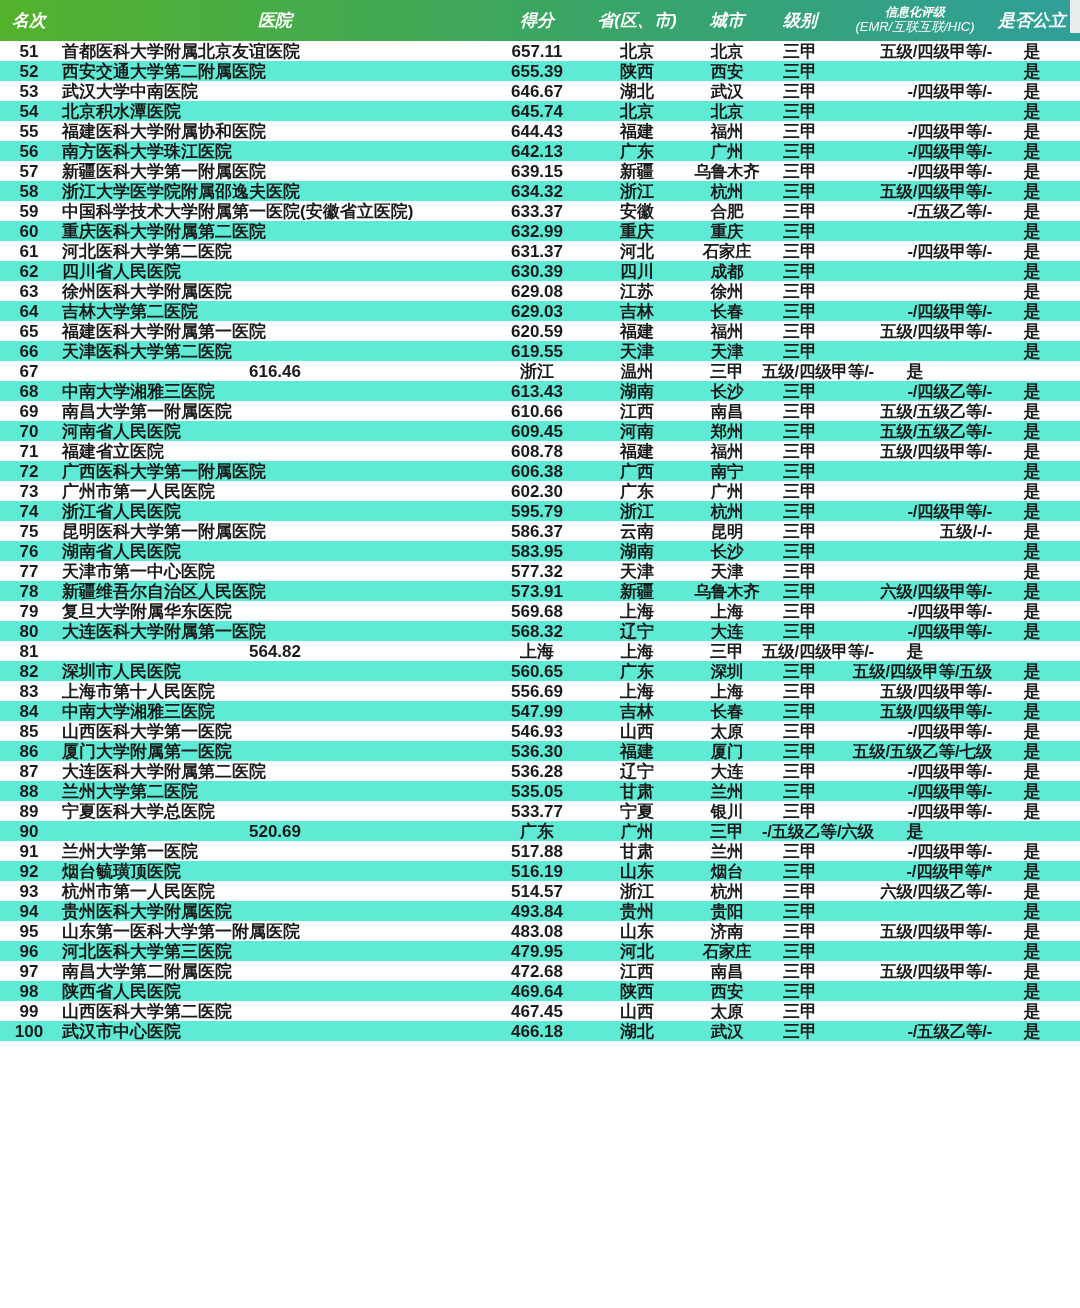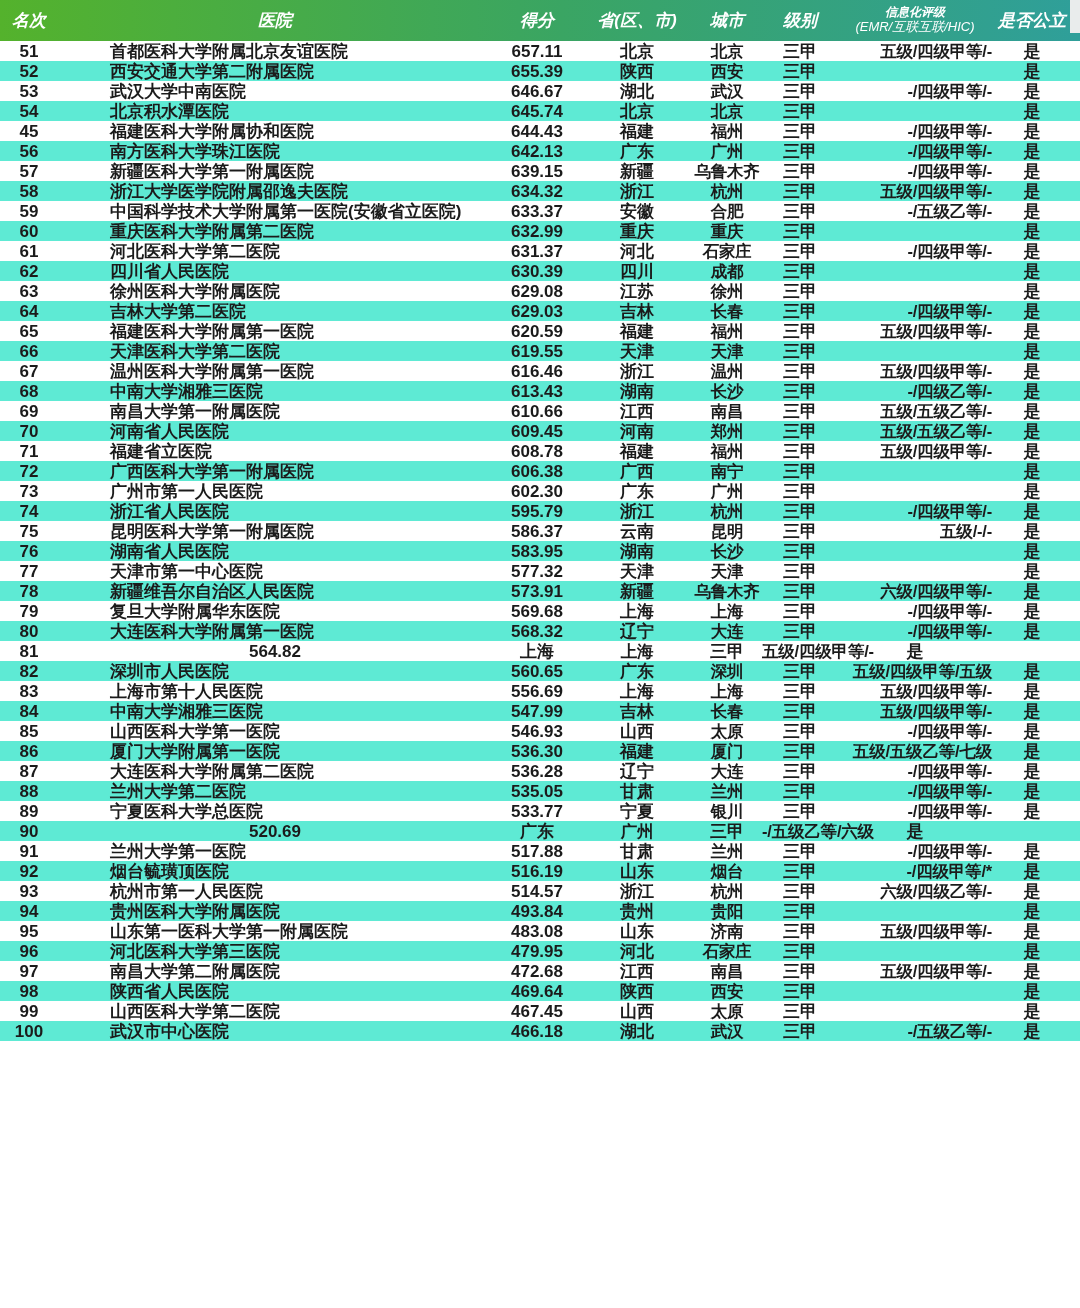--- a/index.html
+++ b/index.html
@@ -33,21 +33,21 @@
   .rating-header .main { font-size:12px; font-weight:700; }
   .rating-header .sub  { font-size:13px; font-weight:400; }
   .row {
     height:20px;
     font-size:17px;
     font-weight:600;
     background:#ffffff;
   }
   .row.alt { background:#5eead4; }
   .cell { text-align:center; white-space:nowrap; overflow:visible; line-height:1; }
-  .cell.hospital { text-align:left; padding-left:4px;margin-left:48px; }
+  .cell.hospital { text-align:left; padding-left:4px; }
   .cell.rating { font-size:16.5px; letter-spacing:-0.2px;text-align:right; }
   .cell.city { font-size:16.5px; letter-spacing:-0.3px; }
 </style>
 </head>
 <body>
 
 <div class="table">
 
   <div class="header-row grid-cols">
     <div class="hcell">名次</div>
@@ -103,21 +103,21 @@
       <div class="cell hospital">北京积水潭医院</div>
       <div class="cell score">645.74</div>
       <div class="cell province">北京</div>
       <div class="cell city">北京</div>
       <div class="cell level">三甲</div>
       <div class="cell rating"></div>
       <div class="cell public">是</div>
     </div>
 
     <div class="row grid-cols">
-      <div class="cell rank">45</div>
+      <div class="cell rank">55</div>
       <div class="cell hospital">福建医科大学附属协和医院</div>
       <div class="cell score">644.43</div>
       <div class="cell province">福建</div>
       <div class="cell city">福州</div>
       <div class="cell level">三甲</div>
       <div class="cell rating">-/四级甲等/-</div>
       <div class="cell public">是</div>
     </div>
 
     <div class="row grid-cols alt">
@@ -236,21 +236,20 @@
       <div class="cell score">619.55</div>
       <div class="cell province">天津</div>
       <div class="cell city">天津</div>
       <div class="cell level">三甲</div>
       <div class="cell rating"></div>
       <div class="cell public">是</div>
     </div>
 
     <div class="row grid-cols">
       <div class="cell rank">67</div>
-      <div class="cell hospital">温州医科大学附属第一医院</div>
       <div class="cell score">616.46</div>
       <div class="cell province">浙江</div>
       <div class="cell city">温州</div>
       <div class="cell level">三甲</div>
       <div class="cell rating">五级/四级甲等/-</div>
       <div class="cell public">是</div>
     </div>
 
     <div class="row grid-cols alt">
       <div class="cell rank">68</div>

